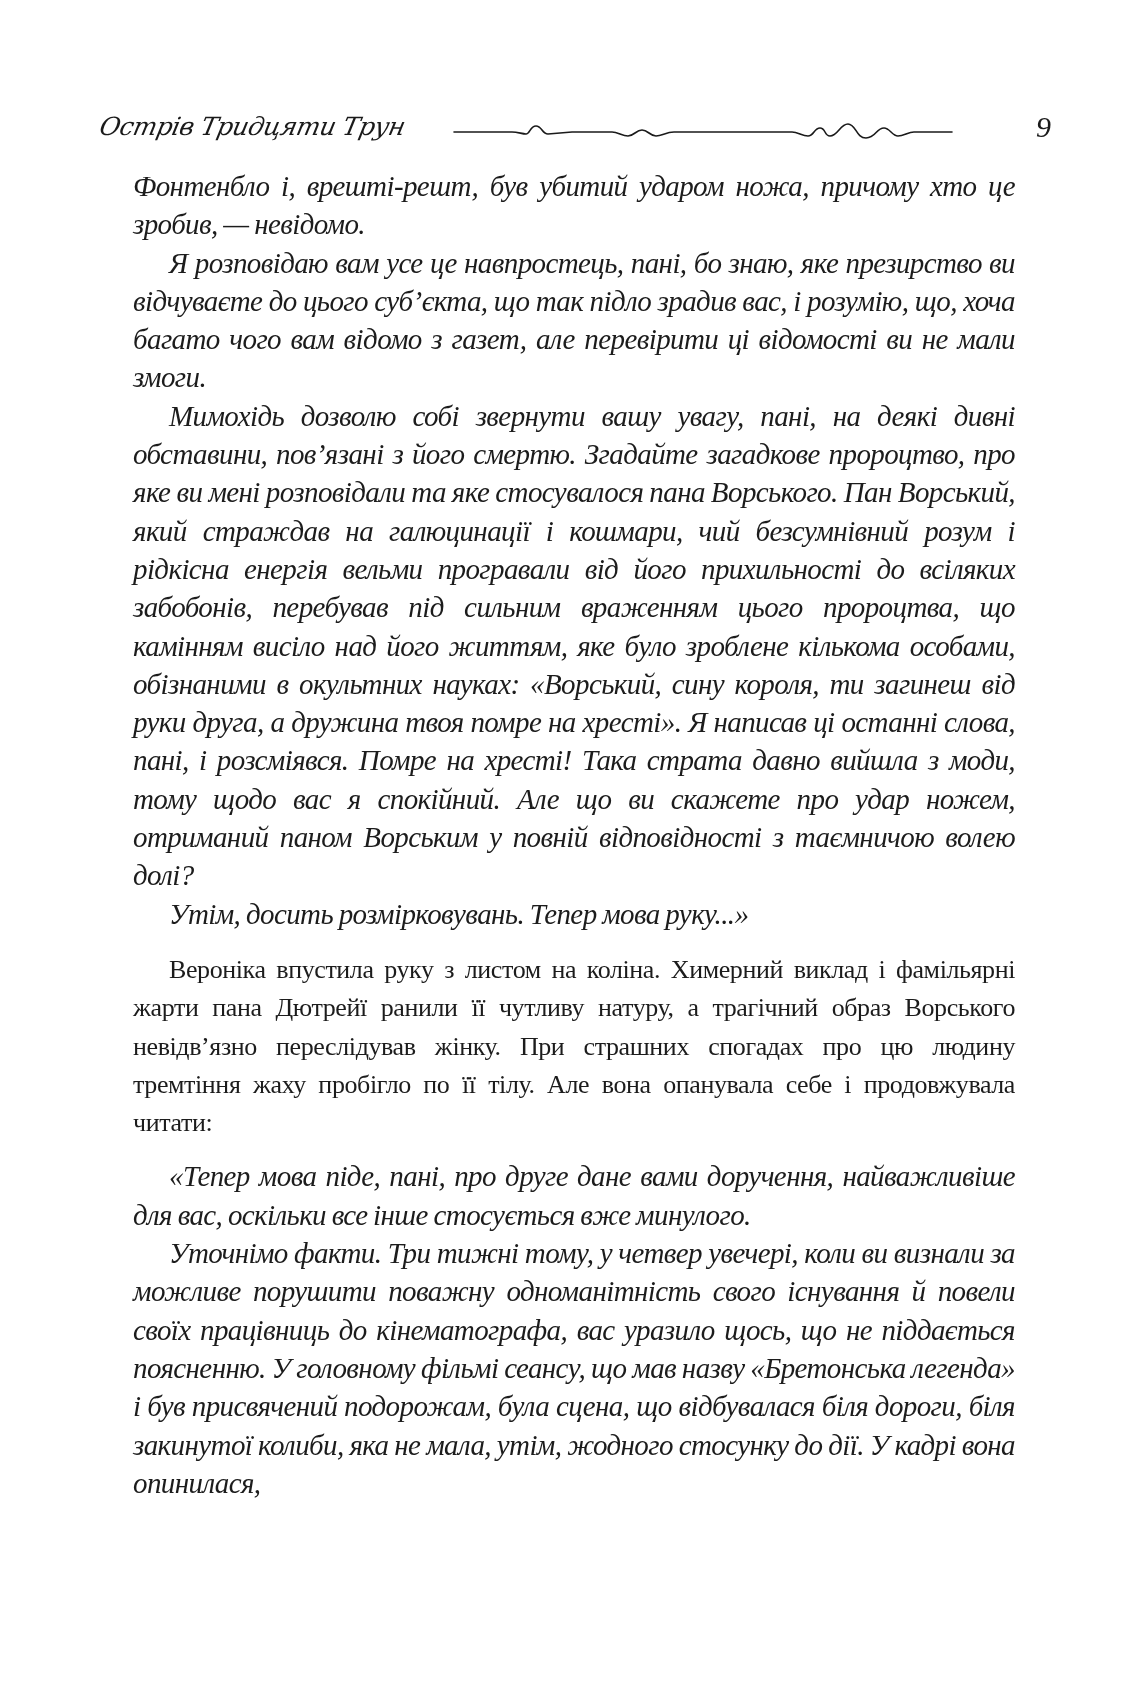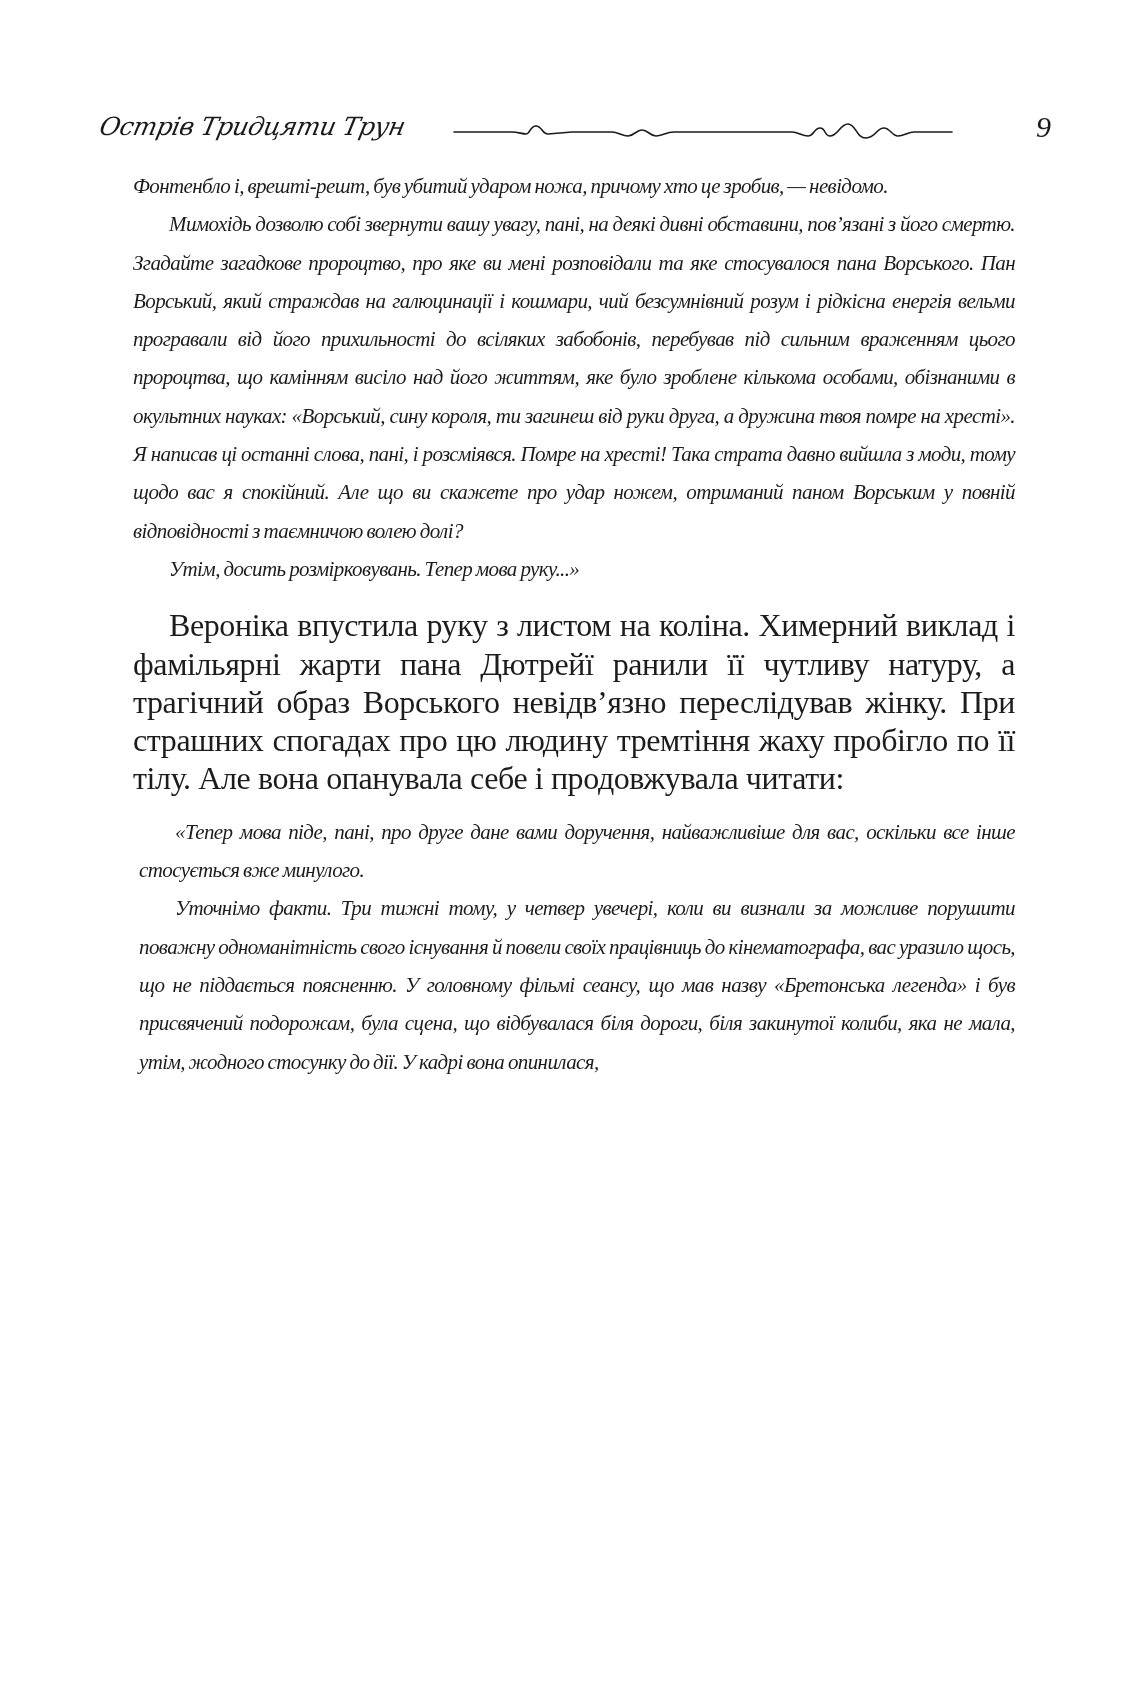--- a/index.html
+++ b/index.html
@@ -56,60 +56,60 @@
       top: 167px;
       width: 882px;
     }
     .letter p, .narration p {
       margin: 0;
       text-align: justify;
       text-align-last: left;
     }
     .letter {
       font-style: italic;
-      font-size: 21px;
+      font-size: 29px;
       line-height: 38.3px;
       letter-spacing: -0.6px;
       word-spacing: -1px;
     }
     .letter p.indent {
       text-indent: 36px;
     }
     .narration {
-      font-size: 32px;
+      font-size: 26px;
       line-height: 38.3px;
       letter-spacing: -0.4px;
       margin-top: 18px;
     }
     .narration p {
       text-indent: 36px;
     }
     .letter.second {
       margin-top: 15px;
       padding-left: 0;
-      margin-left: 6px;
     }
     .letter.second p.first {
       text-indent: 36px;
     }
   </style>
 </head>
 <body>
 
 <div class="running-header">
   <div class="header-title">Острів Тридцяти Трун</div>
   <svg class="header-ornament" viewBox="0 0 502 30" preserveAspectRatio="none">
     <path d="M2 16 L60 16 C66 16 70 18 74 18 C78 18 78 10 84 10 C90 10 90 18 96 18 L120 16 L160 16 C166 16 170 20 176 20 C182 20 184 14 190 14 C196 14 198 20 204 20 C210 20 214 16 222 16 L340 16 C346 16 350 20 356 20 C362 20 362 12 368 12 C374 12 372 20 378 20 C386 20 388 8 396 8 C404 8 404 22 414 22 C424 22 424 12 432 12 C438 12 440 20 446 20 C452 20 456 16 462 16 L500 16" fill="none" stroke="#1a1a1a" stroke-width="1.6" stroke-linecap="round"></path>
   </svg>
   <div class="page-number">9</div>
 </div>
 
 <div class="text-block">
   <div class="letter first">
     <p>Фонтенбло і, врешті-решт, був убитий ударом ножа, причому хто це зробив, — невідомо.</p>
+    <p class="indent">Я розповідаю вам усе це навпростець, пані, бо знаю, яке презирство ви відчуваєте до цього суб’єкта, що так підло зрадив вас, і розумію, що, хоча багато чого вам відомо з газет, але перевірити ці відомості ви не мали змоги.</p>
     <p class="indent">Мимохідь дозволю собі звернути вашу увагу, пані, на деякі дивні обставини, пов’язані з його смертю. Згадайте загадкове пророцтво, про яке ви мені розповідали та яке стосувалося пана Ворського. Пан Ворський, який страждав на галюцинації і кошмари, чий безсумнівний розум і рідкісна енергія вельми програвали від його прихильності до всіляких забобонів, перебував під сильним враженням цього пророцтва, що камінням висіло над його життям, яке було зроблене кількома особами, обізнаними в окультних науках: «Ворський, сину короля, ти загинеш від руки друга, а дружина твоя помре на хресті». Я написав ці останні слова, пані, і розсміявся. Помре на хресті! Така страта давно вийшла з моди, тому щодо вас я спокійний. Але що ви скажете про удар ножем, отриманий паном Ворським у повній відповідності з таємничою волею долі?</p>
     <p class="indent">Утім, досить розмірковувань. Тепер мова руку...»</p>
   </div>
 
   <div class="narration">
     <p>Вероніка впустила руку з листом на коліна. Химерний виклад і фамільярні жарти пана Дютрейї ранили її чутливу натуру, а трагічний образ Ворського невідв’язно переслідував жінку. При страшних спогадах про цю людину тремтіння жаху пробігло по її тілу. Але вона опанувала себе і продовжувала читати:</p>
   </div>
 
   <div class="letter second">
     <p class="indent first">«Тепер мова піде, пані, про друге дане вами доручення, найважливіше для вас, оскільки все інше стосується вже минулого.</p>

